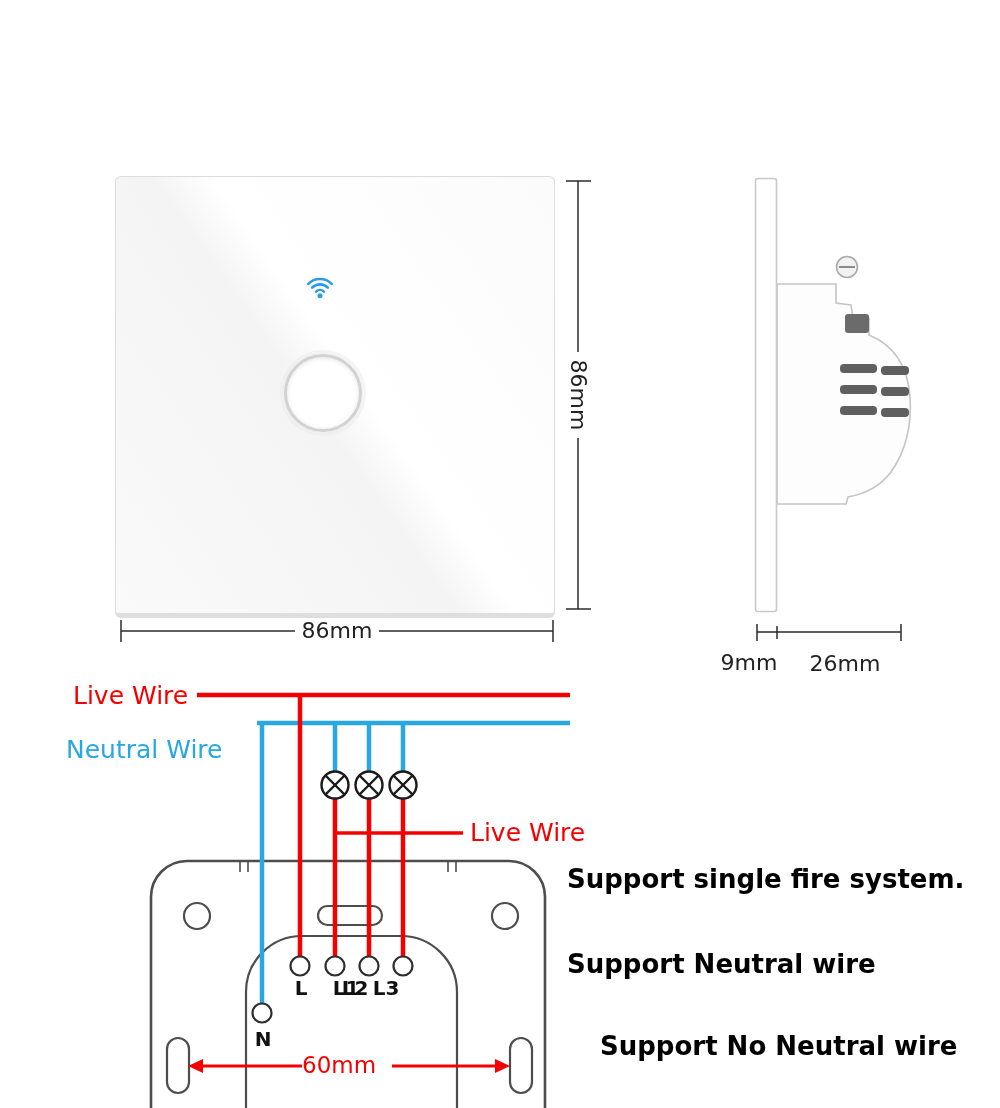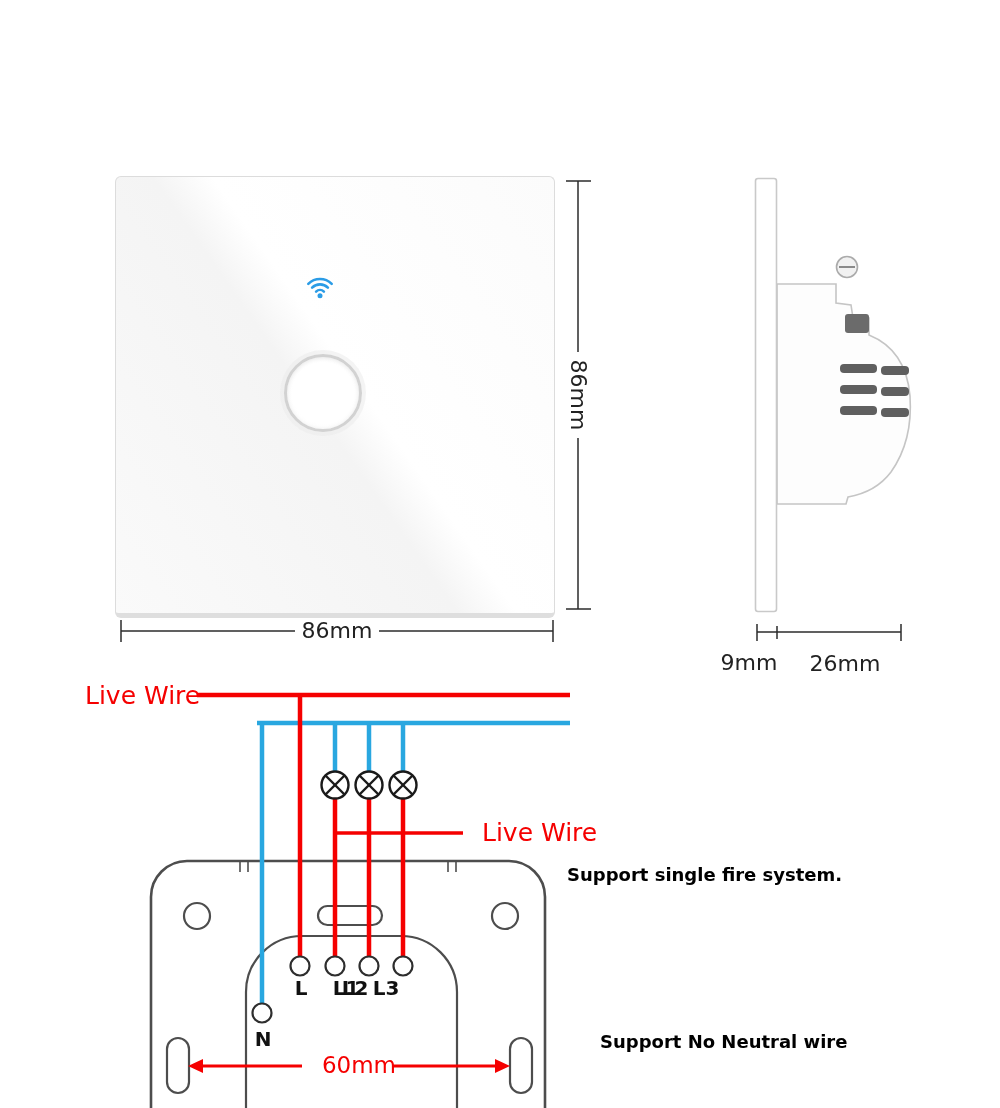--- a/index.html
+++ b/index.html
@@ -10,23 +10,23 @@
     background:linear-gradient(55deg,#fafafa 0%,#f4f4f4 46%,#ffffff 54%,#fbfbfb 100%);
     border:1px solid #dcdcdc;border-bottom:5px solid #dedede;border-radius:6px;}
   .touch-ring{position:absolute;left:168px;top:177px;width:72px;height:72px;border:3px solid #d2d2d2;
     border-radius:50%;box-shadow:0 0 0 4px rgba(235,235,235,.55), inset 0 1px 4px rgba(0,0,0,.08);
     background:radial-gradient(circle,#ffffff 60%,#f4f4f4 100%);}
   .overlay{position:absolute;left:0;top:0;}
   .lbl{position:absolute;white-space:nowrap;}
   .dim{font-size:22px;color:#222;text-align:center;background:#fff;line-height:26px;}
   .rot{transform:rotate(90deg);}
   .wire-lbl{font-size:25px;}
-  .red{color:#f50000;margin-left:12px;}
+  .red{color:#f50000;}
   .blue{color:#29a7e0;}
-  .feature{font-size:18px;font-weight:bold;color:#000;}
+  .feature{font-size:26px;font-weight:bold;color:#000;}
   .term{font-size:20px;font-weight:bold;transform:translateX(-50%);color:#111;}
 </style>
 </head>
 <body>
 
 <div class="canvas">
 
   <div class="front-panel">
     <svg class="abs" style="left:188px;top:96px" width="32" height="28" viewBox="0 0 32 28">
       <g fill="none" stroke="#2b9ce6" stroke-width="2.6" stroke-linecap="round">
@@ -138,26 +138,28 @@
       <line x1="777" y1="626" x2="777" y2="639"></line>
     </g>
   </svg>
 
   <div class="lbl dim rot" style="left:535px;top:382px;width:86px">86mm</div>
   <div class="lbl dim" style="left:295px;top:618px;width:84px">86mm</div>
   <div class="lbl dim" style="left:807px;top:651px;width:76px">26mm</div>
   <div class="lbl dim" style="left:716px;top:650px;width:66px;background:transparent">9mm</div>
 
   <div class="lbl wire-lbl red" style="left:73px;top:681px">Live Wire</div>
+  <div class="lbl wire-lbl blue" style="left:66px;top:735px">Neutral Wire</div>
   <div class="lbl wire-lbl red" style="left:470px;top:818px">Live Wire</div>
 
   <div class="lbl term" style="left:301px;top:976px">L</div>
   <div class="lbl term" style="left:346px;top:976px">L1</div>
   <div class="lbl term" style="left:355px;top:976px">L2</div>
   <div class="lbl term" style="left:386px;top:976px">L3</div>
   <div class="lbl term" style="left:263px;top:1027px">N</div>
 
-  <div class="lbl red" style="left:302px;top:1052px;width:90px;text-align:center;font-size:23px">60mm</div>
+  <div class="lbl red" style="left:302px;top:1052px;width:90px;text-align:left;font-size:23px">60mm</div>
 
   <div class="lbl feature" style="left:567px;top:864px">Support single fire system.</div>
+  <div class="lbl feature" style="left:567px;top:949px">Support Neutral wire</div>
   <div class="lbl feature" style="left:600px;top:1031px">Support No Neutral wire</div>
 
 </div>
 
 </body></html>

